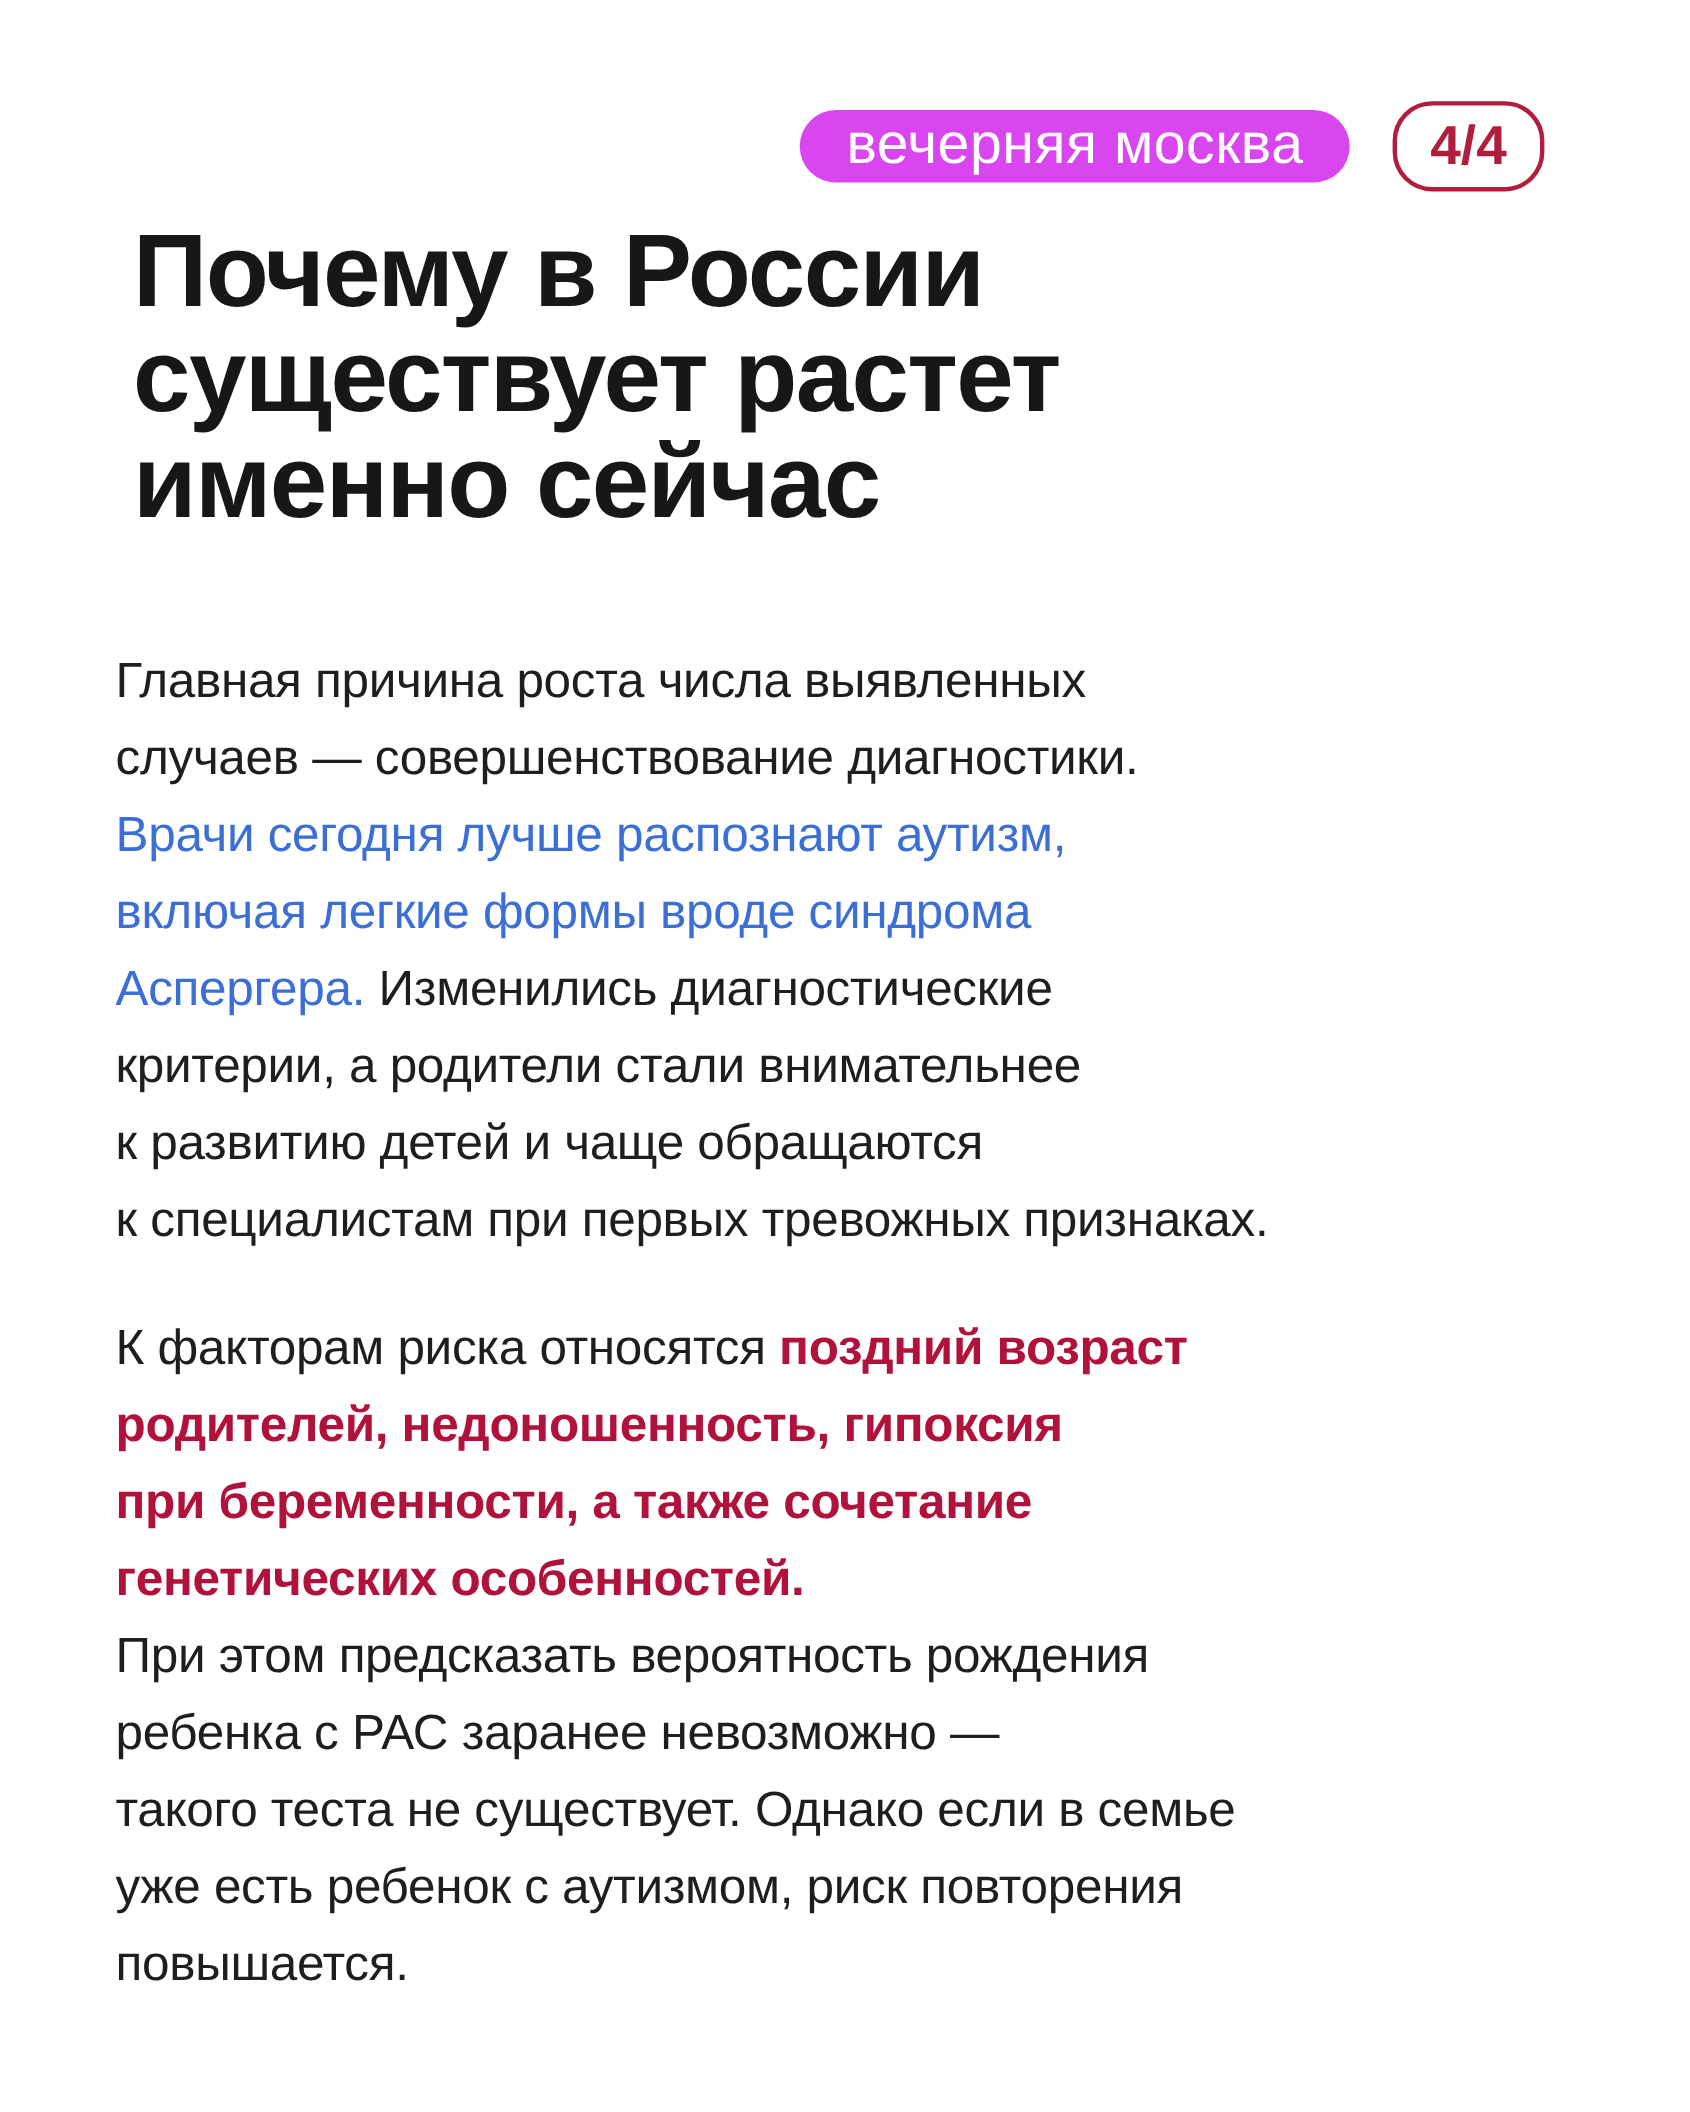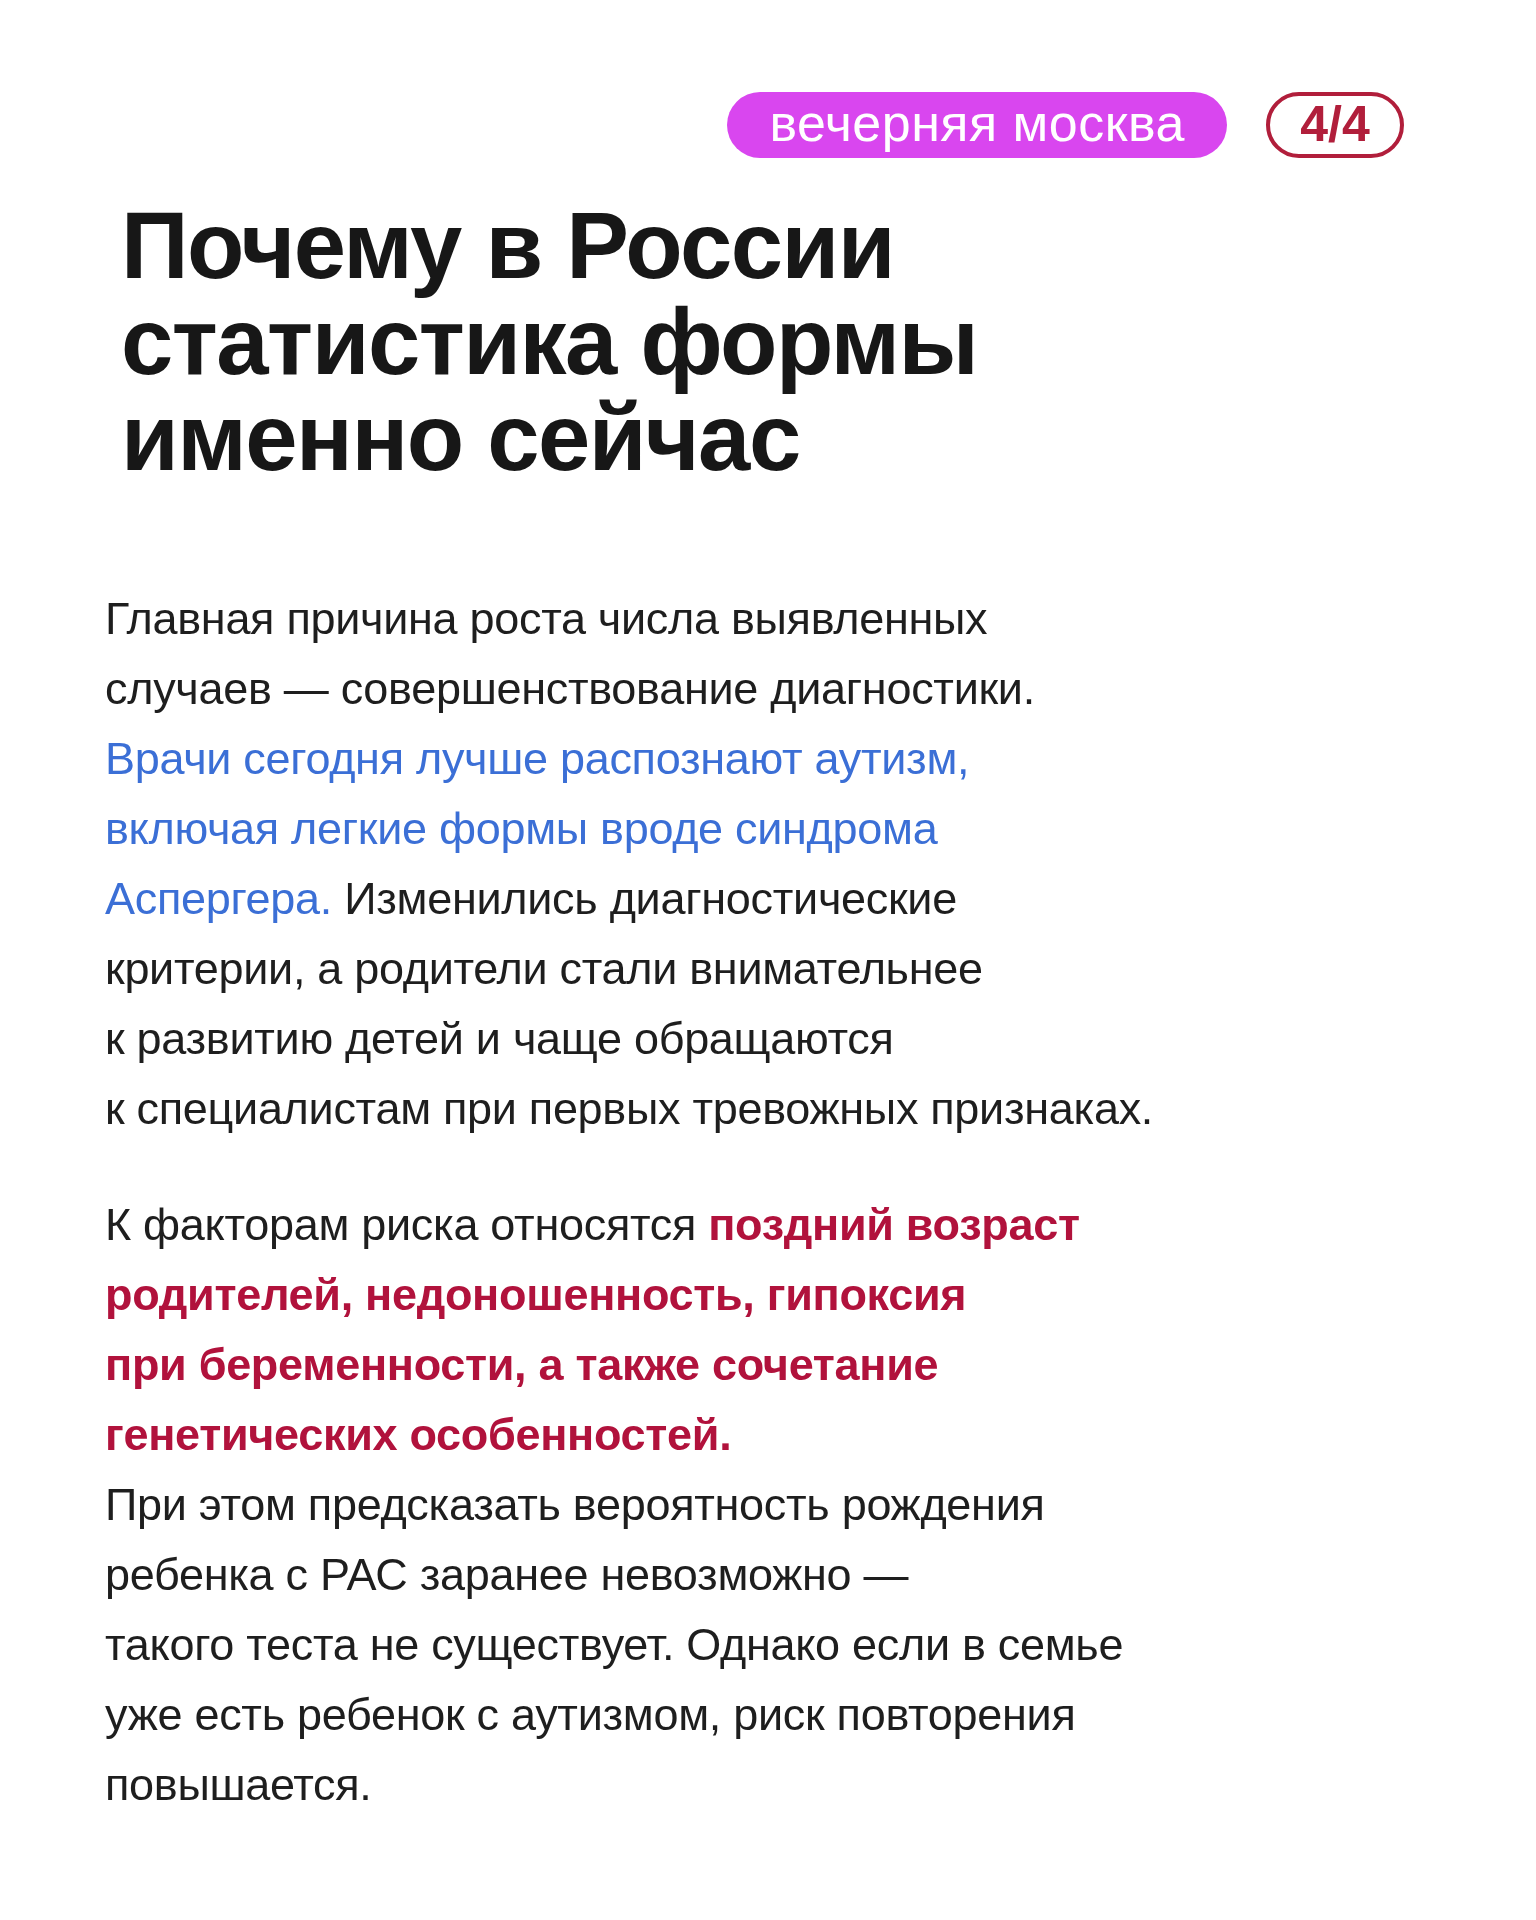--- a/index.html
+++ b/index.html
@@ -25,21 +25,21 @@
   .brand-badge span{
     color:#ffffff;
     font-size:52px;
     font-weight:500;
     letter-spacing:0.5px;
     line-height:1;
     white-space:nowrap;
     transform:translateY(-2px);
   }
   .page-indicator{
-    height:66px;min-width:138px;box-sizing:border-box;
+    height:82px;min-width:138px;box-sizing:border-box;
     background:#ffffff;
     border:4px solid #b11e3b;
     border-radius:36px;
     display:flex;align-items:center;justify-content:center;
     padding:0 26px;
   }
   .page-indicator span{
     color:#b11e3b;
     font-size:50px;
     font-weight:700;
@@ -82,21 +82,21 @@
     <div class="brand-badge" style="background: #d946ef;">
       <span style="color: rgb(255, 255, 255);">вечерняя москва</span>
     </div>
     <div class="page-indicator" style="border-color: rgb(177, 30, 59);">
       <span style="color: rgb(177, 30, 59);">4/4</span>
     </div>
   </header>
 
   <h1 class="title" style="color: rgb(23, 23, 23);">
     <span class="title-line">Почему в России</span>
-    <span class="title-line">статистика формы</span>
+    <span class="title-line">существует растет</span>
     <span class="title-line">именно сейчас</span>
   </h1>
 
   <main class="body">
     <p class="para"><span class="seg-normal" style="color: rgb(30, 30, 30);">Главная причина роста числа выявленных</span><br><span class="seg-normal" style="color: rgb(30, 30, 30);">случаев — совершенствование диагностики.</span><br><span class="seg-blue" style="color: rgb(59, 111, 214);">Врачи сегодня лучше распознают аутизм,</span><br><span class="seg-blue" style="color: rgb(59, 111, 214);">включая легкие формы вроде синдрома</span><br><span class="seg-blue" style="color: rgb(59, 111, 214);">Аспергера.</span><span class="seg-normal" style="color: rgb(30, 30, 30);"> Изменились диагностические</span><br><span class="seg-normal" style="color: rgb(30, 30, 30);">критерии, а родители стали внимательнее</span><br><span class="seg-normal" style="color: rgb(30, 30, 30);">к развитию детей и чаще обращаются</span><br><span class="seg-normal" style="color: rgb(30, 30, 30);">к специалистам при первых тревожных признаках.</span></p>
     <p class="para"><span class="seg-normal" style="color: rgb(30, 30, 30);">К факторам риска относятся </span><span class="seg-red" style="color: rgb(177, 18, 60);">поздний возраст</span><br><span class="seg-red" style="color: rgb(177, 18, 60);">родителей, недоношенность, гипоксия</span><br><span class="seg-red" style="color: rgb(177, 18, 60);">при беременности, а также сочетание</span><br><span class="seg-red" style="color: rgb(177, 18, 60);">генетических особенностей.</span><br><span class="seg-normal" style="color: rgb(30, 30, 30);">При этом предсказать вероятность рождения</span><br><span class="seg-normal" style="color: rgb(30, 30, 30);">ребенка с РАС заранее невозможно —</span><br><span class="seg-normal" style="color: rgb(30, 30, 30);">такого теста не существует. Однако если в семье</span><br><span class="seg-normal" style="color: rgb(30, 30, 30);">уже есть ребенок с аутизмом, риск повторения</span><br><span class="seg-normal" style="color: rgb(30, 30, 30);">повышается.</span></p>
   </main>
 
 </div>
 

